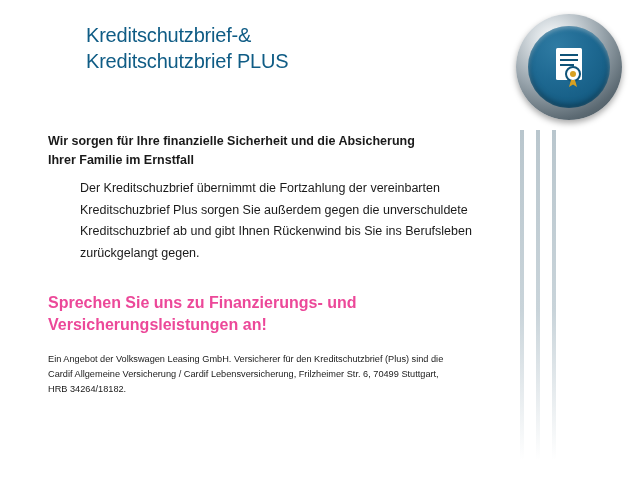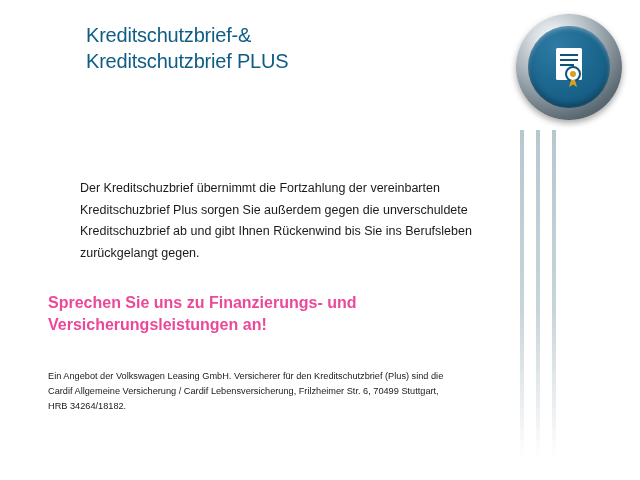--- a/index.html
+++ b/index.html
@@ -111,21 +111,20 @@
     line-height: 1.4;
   }
   .legal {
     position: absolute;
     left: 48px;
     top: 352px;
     width: 400px;
     color: #1a1a1a;
     font-size: 9.2px;
     line-height: 1.62;
-    margin-top: 17px;
   }
   .line { display: block; }
 </style>
 </head>
 <body>
 
 <div class="slide">
 
   <div class="stripes">
     <div class="stripe s1"></div>
@@ -145,20 +144,24 @@
         <circle cx="31" cy="34" r="3" fill="#d8a021"></circle>
       </svg>
     </div>
   </div>
 
   <div class="title">
     <span class="line">Kreditschutzbrief-&amp;</span>
     <span class="line">Kreditschutzbrief PLUS</span>
   </div>
 
+  <div class="subtitle">
+    <span class="line">Wir sorgen für Ihre finanzielle Sicherheit und die Absicherung</span>
+    <span class="line">Ihrer Familie im Ernstfall</span>
+  </div>
 
   <div class="body-text">
     <span class="line">Der Kreditschuzbrief übernimmt die Fortzahlung der vereinbarten</span>
     <span class="line">Kreditschuzbrief Plus sorgen Sie außerdem gegen die unverschuldete</span>
     <span class="line">Kreditschuzbrief ab und gibt Ihnen Rückenwind bis Sie ins Berufsleben</span>
     <span class="line">zurückgelangt gegen.</span>
   </div>
 
   <div class="cta">
     <span class="line">Sprechen Sie uns zu Finanzierungs- und</span>

